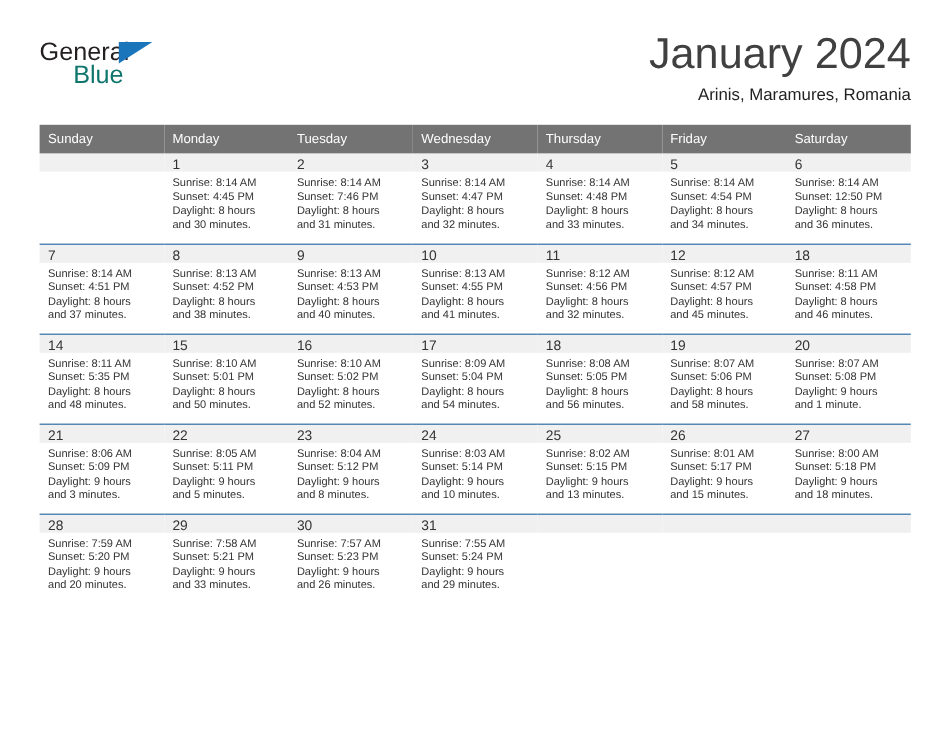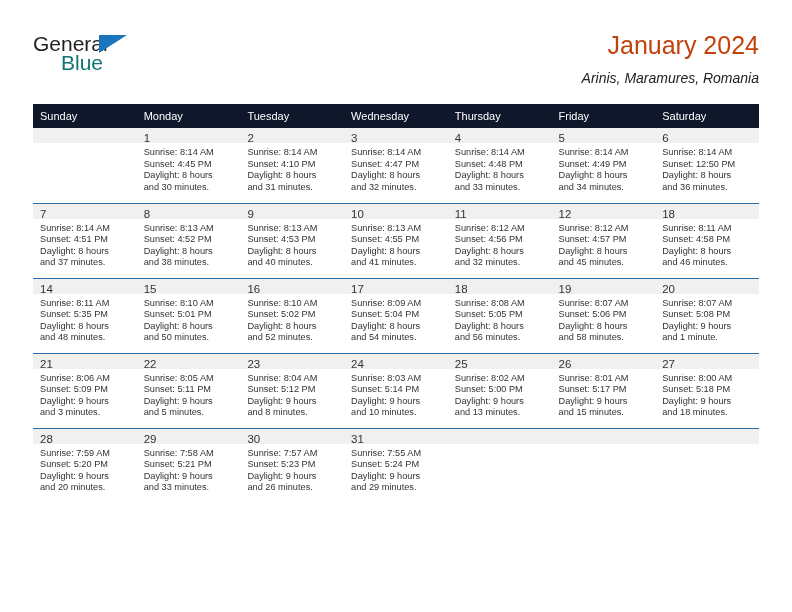--- a/index.html
+++ b/index.html
@@ -62,47 +62,46 @@
     color: #0f766e;
     font-family: "Liberation Sans", sans-serif;
   }
   .title-wrap {
     position: absolute;
     right: 0;
     top: 0;
     text-align: right;
   }
   .cal-title {
-    font-size: 25px;
+    font-size: 36px;
     font-weight: normal;
-    color: #c2410c;
+    color: #404040;
     line-height: 34px;
     white-space: nowrap;
     text-align: right;
   }
   .cal-subtitle {
     font-size: 14px;
     color: #222222;
     line-height: 20px;
     margin-top: 6px;
     white-space: nowrap;
-    font-style: italic;
   }
 
   
   .calendar {
     position: absolute;
     left: 33px;
     top: 104px;
     width: 726px;
     border-collapse: collapse;
     table-layout: fixed;
   }
   .calendar th {
-    background: #0f172a;
+    background: #737373;
     color: #ffffff;
     font-size: 11px;
     font-weight: normal;
     text-align: left;
     padding: 6px 0 6px 7px;
     height: 10px;
     border: none;
   }
   .calendar td {
     vertical-align: top;
@@ -189,21 +188,21 @@
               <div>Sunrise: 8:14 AM</div>
               <div>Sunset: 4:45 PM</div>
               <div>Daylight: 8 hours</div>
               <div>and 30 minutes.</div>
             </div>
           </td>
           <td class="day-cell">
             <div class="daynum">2</div>
             <div class="details">
               <div>Sunrise: 8:14 AM</div>
-              <div>Sunset: 4:10 PM</div>
+              <div>Sunset: 7:46 PM</div>
               <div>Daylight: 8 hours</div>
               <div>and 31 minutes.</div>
             </div>
           </td>
           <td class="day-cell">
             <div class="daynum">3</div>
             <div class="details">
               <div>Sunrise: 8:14 AM</div>
               <div>Sunset: 4:47 PM</div>
               <div>Daylight: 8 hours</div>
@@ -216,21 +215,21 @@
               <div>Sunrise: 8:14 AM</div>
               <div>Sunset: 4:48 PM</div>
               <div>Daylight: 8 hours</div>
               <div>and 33 minutes.</div>
             </div>
           </td>
           <td class="day-cell">
             <div class="daynum">5</div>
             <div class="details">
               <div>Sunrise: 8:14 AM</div>
-              <div>Sunset: 4:49 PM</div>
+              <div>Sunset: 4:54 PM</div>
               <div>Daylight: 8 hours</div>
               <div>and 34 minutes.</div>
             </div>
           </td>
           <td class="day-cell">
             <div class="daynum">6</div>
             <div class="details">
               <div>Sunrise: 8:14 AM</div>
               <div>Sunset: 12:50 PM</div>
               <div>Daylight: 8 hours</div>
@@ -402,21 +401,21 @@
               <div>Sunrise: 8:03 AM</div>
               <div>Sunset: 5:14 PM</div>
               <div>Daylight: 9 hours</div>
               <div>and 10 minutes.</div>
             </div>
           </td>
           <td class="day-cell">
             <div class="daynum">25</div>
             <div class="details">
               <div>Sunrise: 8:02 AM</div>
-              <div>Sunset: 5:00 PM</div>
+              <div>Sunset: 5:15 PM</div>
               <div>Daylight: 9 hours</div>
               <div>and 13 minutes.</div>
             </div>
           </td>
           <td class="day-cell">
             <div class="daynum">26</div>
             <div class="details">
               <div>Sunrise: 8:01 AM</div>
               <div>Sunset: 5:17 PM</div>
               <div>Daylight: 9 hours</div>

